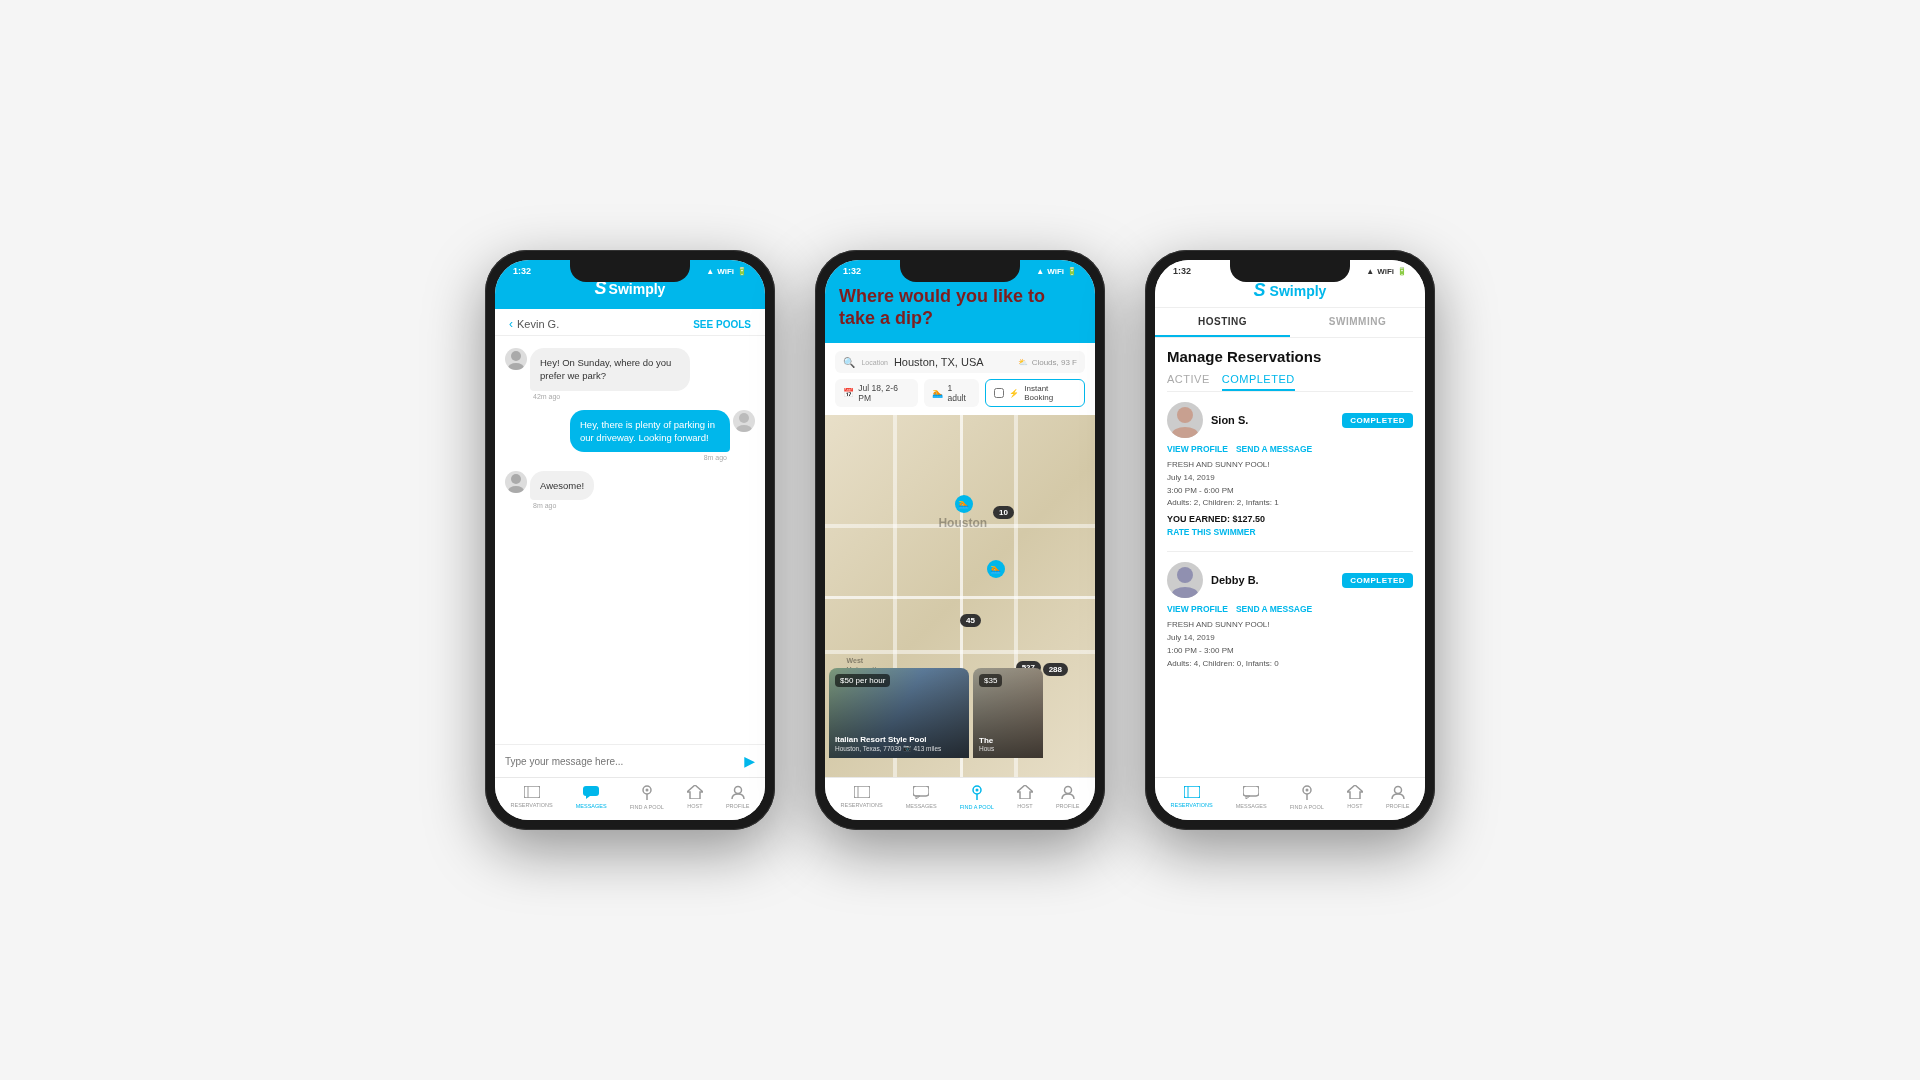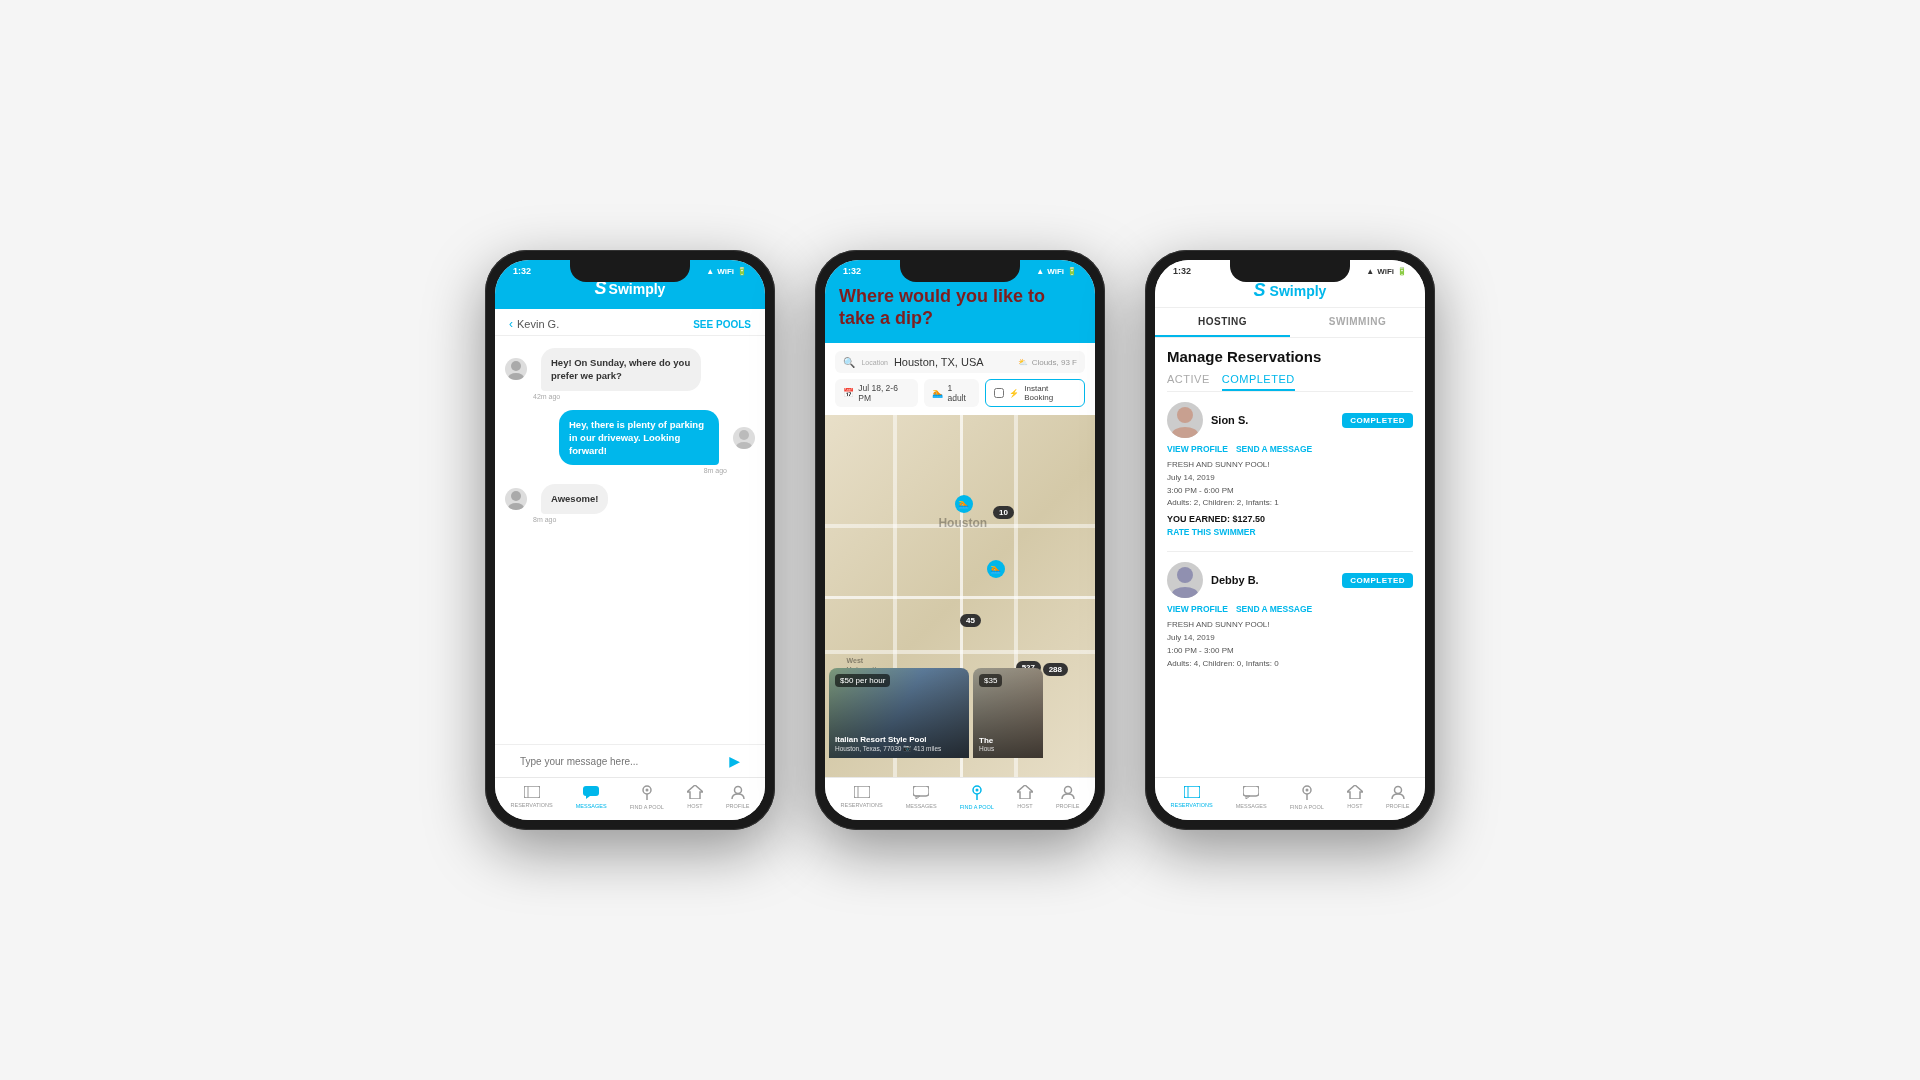--- a/index.html
+++ b/index.html
@@ -113,21 +113,21 @@
       gap: 10px;
       background: #fff;
     }
     .chat-bubble-wrapper {
       display: flex;
       flex-direction: column;
       align-items: flex-start;
       gap: 2px;
     }
     .chat-bubble-wrapper.sent { align-items: flex-end; }
-    .chat-bubble-row { display: flex; align-items: center; gap: 14px; font-weight: bold; }
+    .chat-bubble-row { display: flex; align-items: flex-start; gap: 3px; }
     .chat-bubble {
       max-width: 160px;
       padding: 8px 10px;
       border-radius: 14px;
       font-size: 9.5px;
       line-height: 1.4;
       color: #333;
       background: #f0f0f0;
     }
     .chat-bubble.sent { background: #00b7eb; color: #fff; border-radius: 14px 14px 4px 14px; }
@@ -139,21 +139,21 @@
       border-radius: 50%;
       background: #ddd;
       overflow: hidden;
       flex-shrink: 0;
       display: flex; align-items: center; justify-content: center;
       font-size: 10px;
     }
     .chat-input-bar {
       display: flex;
       align-items: center;
-      padding: 8px 25px;
+      padding: 8px 10px;
       border-top: 1px solid #eee;
       gap: 6px;
       flex-shrink: 0;
     }
     .chat-input {
       flex: 1;
       border: none;
       outline: none;
       font-size: 10px;
       color: #bbb;

